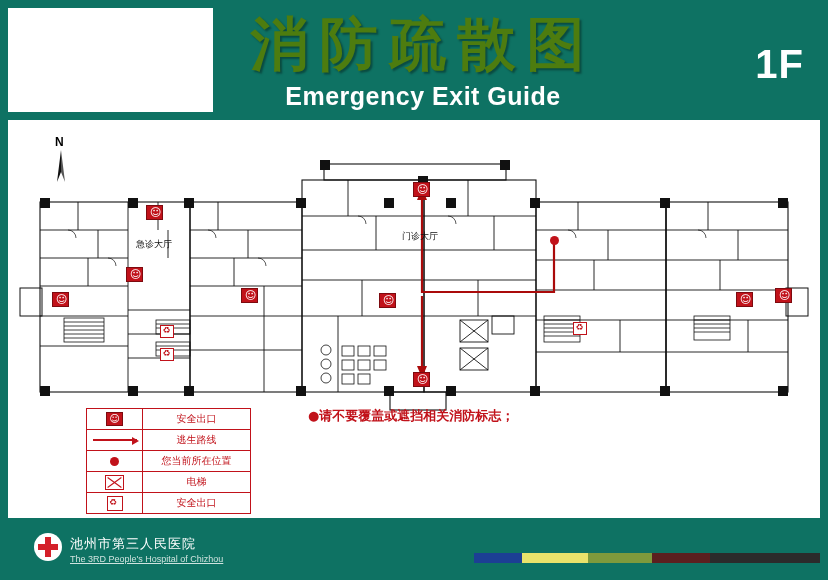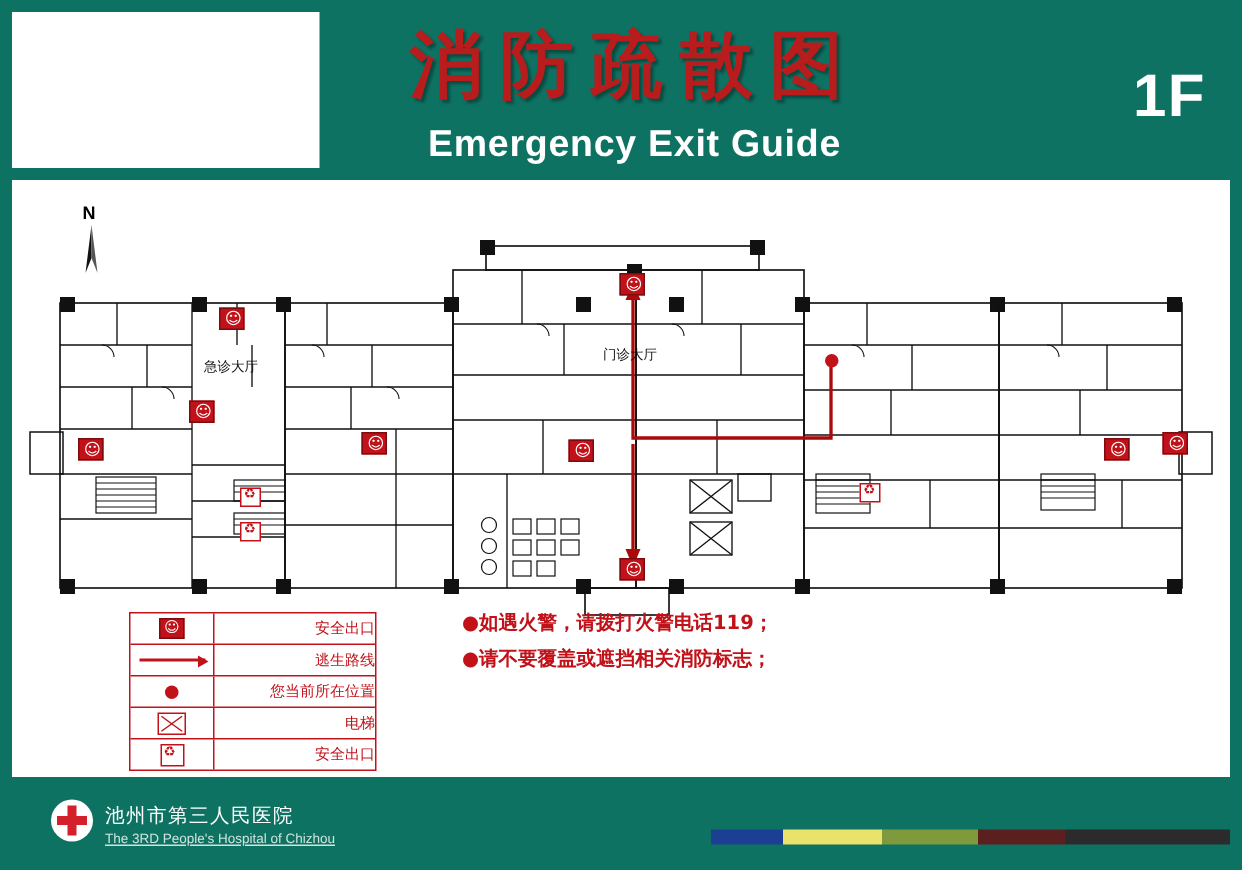--- a/index.html
+++ b/index.html
@@ -49,23 +49,23 @@
     left: 8px; top: 8px;
     width: 205px; height: 104px;
     background: #ffffff;
   }
   
   .title-cn {
     position: absolute;
     left: 213px; top: 14px;
     width: 420px;
     text-align: center;
-    color: #b91c1c;
-    font-family: "DejaVu Sans", sans-serif;
-    font-size: 49px;
+    color: #4d7c0f;
+    font-family: "DejaVu Sans", sans-serif;
+    font-size: 58px;
     font-weight: bold;
     letter-spacing: 11px;
     line-height: 60px;
     text-shadow: 2px 2px 2px rgba(0,0,0,0.35);
   }
   .title-en {
     position: absolute;
     left: 213px; top: 82px;
     width: 420px;
     text-align: center;
@@ -181,21 +181,21 @@
     width: 55px;
     height: 20px;
     position: relative;
     border-right: 1px solid #c1121a;
     display: flex;
     align-items: center;
     justify-content: center;
   }
   .legend-text {
     flex: 1;
-    text-align: right;
+    text-align: center;
     font-family: "DejaVu Sans", sans-serif;
     font-size: 10px;
     color: #c1121a;
   }
   .lg-exit {
     width: 17px; height: 14px;
     background: #c1121a;
     border: 1px solid #7d0a0f;
     box-sizing: border-box;
     position: relative;
@@ -544,21 +544,20 @@
         <div class="legend-icon">
           <div class="lg-fx">
               <span>♻</span>
             </div>
         </div>
         <div class="legend-text">安全出口</div>
       </div>
     </div>
 
     <div class="notice">
-      <div class="notice-item">●如遇火警，请拨打火警电话119；</div>
       <div class="notice-item">●请不要覆盖或遮挡相关消防标志；</div>
     </div>
 
   </div>
 
   <div class="footer-logo">
     <div class="cross-circle"></div>
     <div class="cross-v"></div>
     <div class="cross-h"></div>
   </div>

